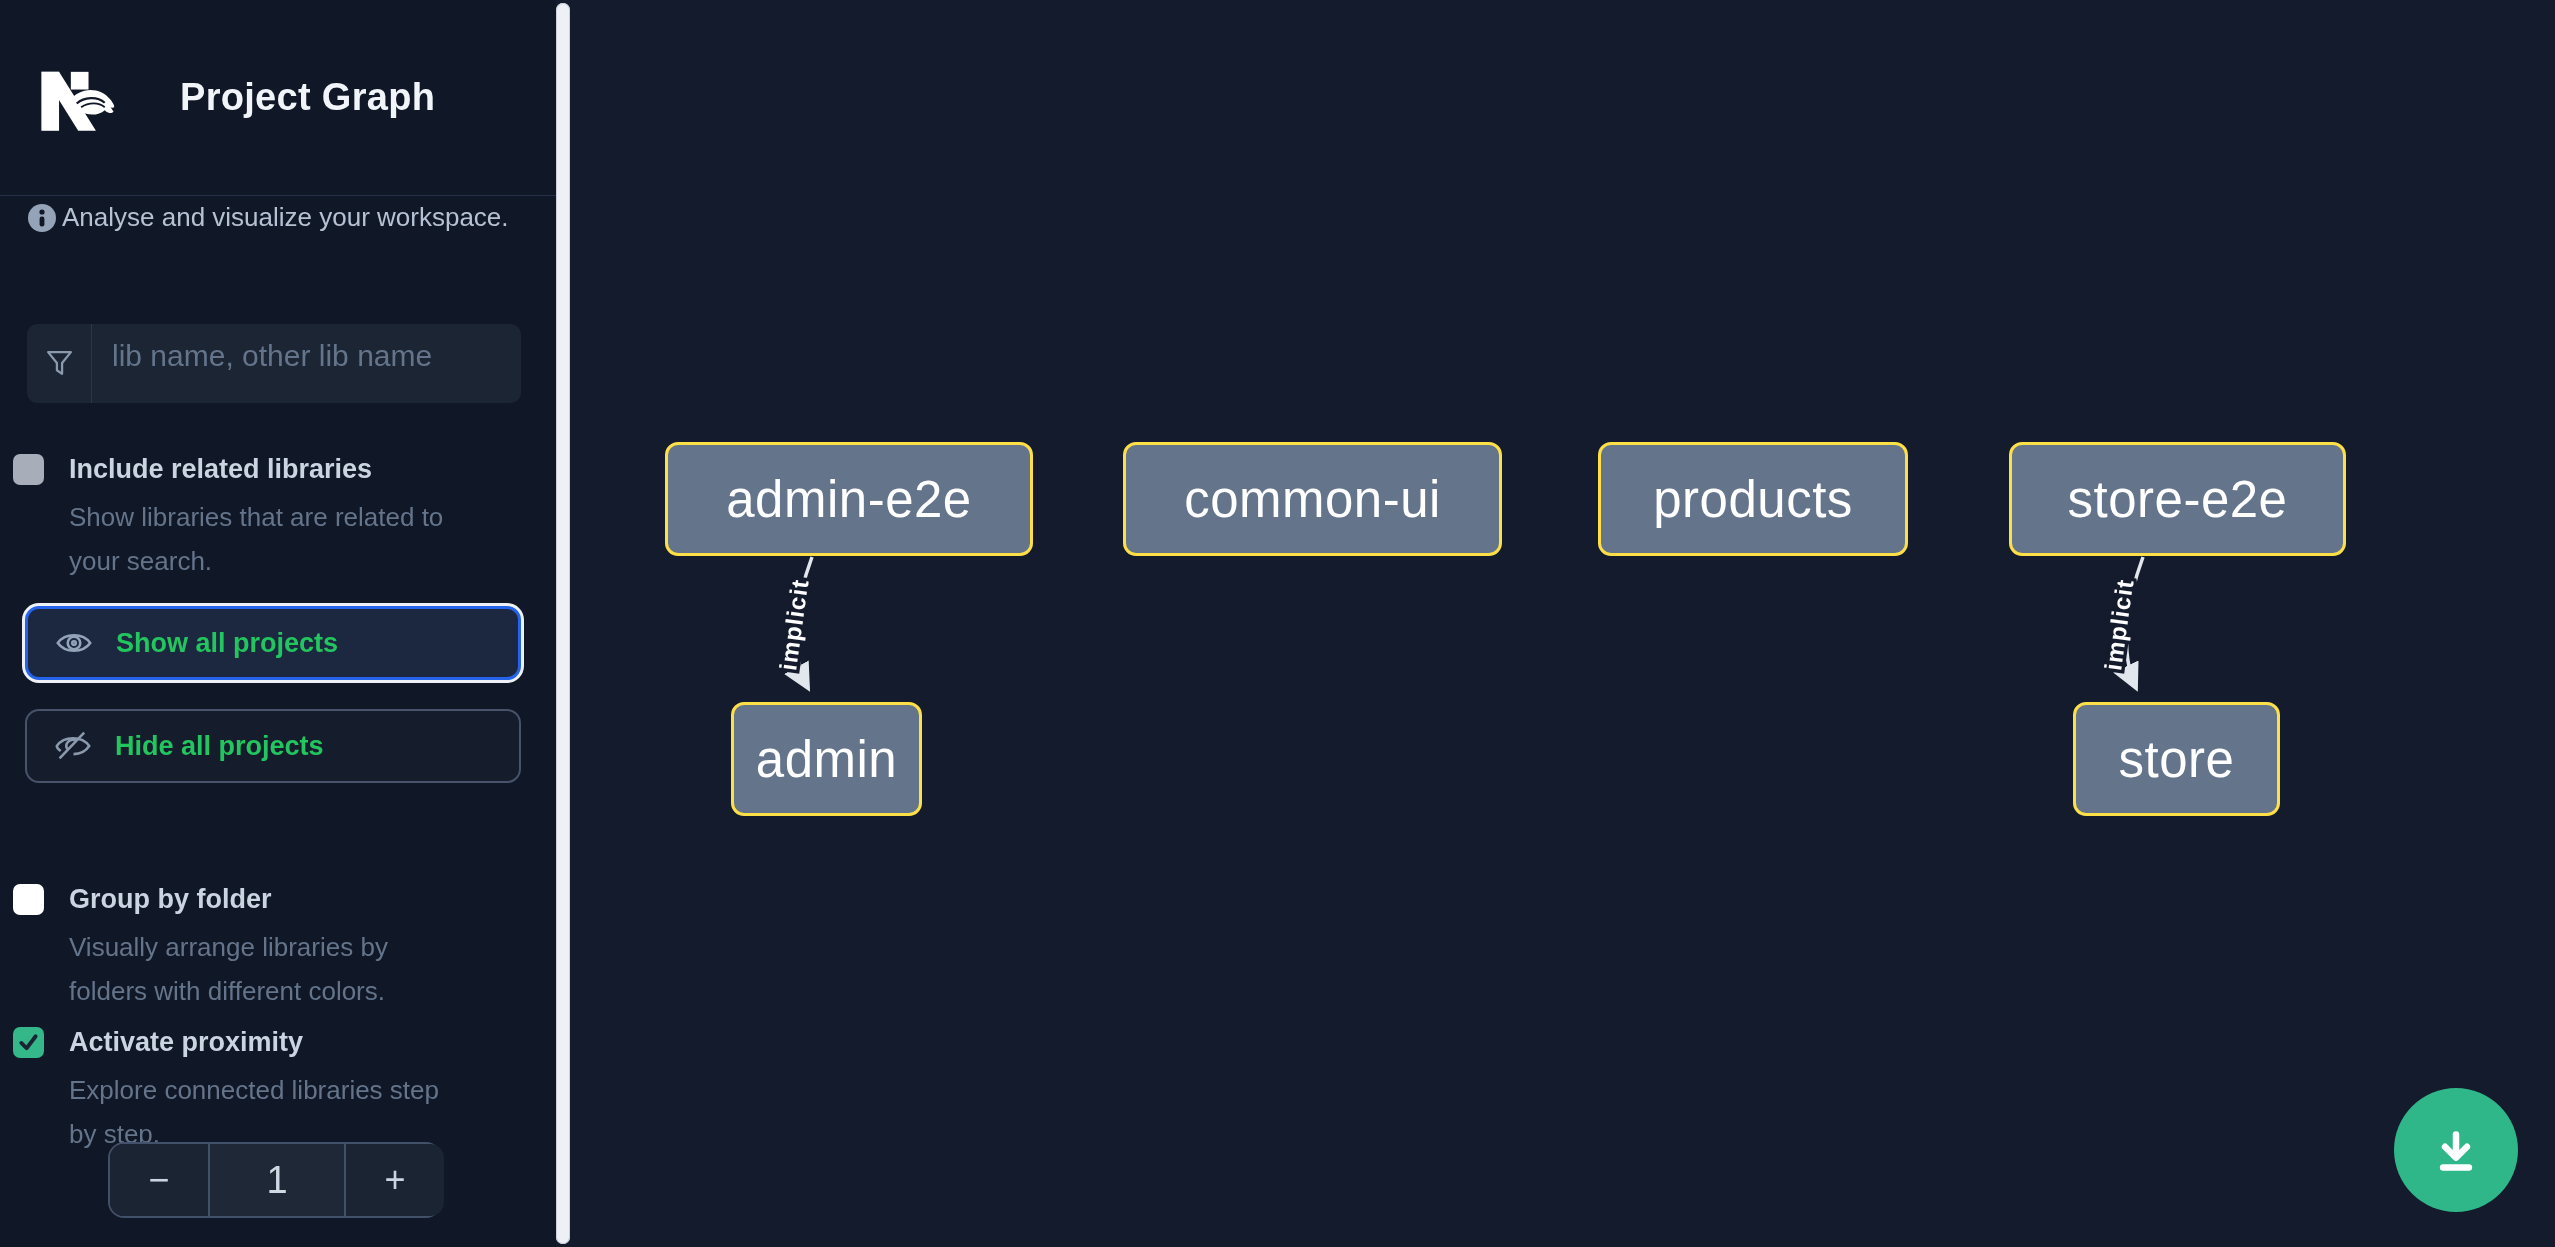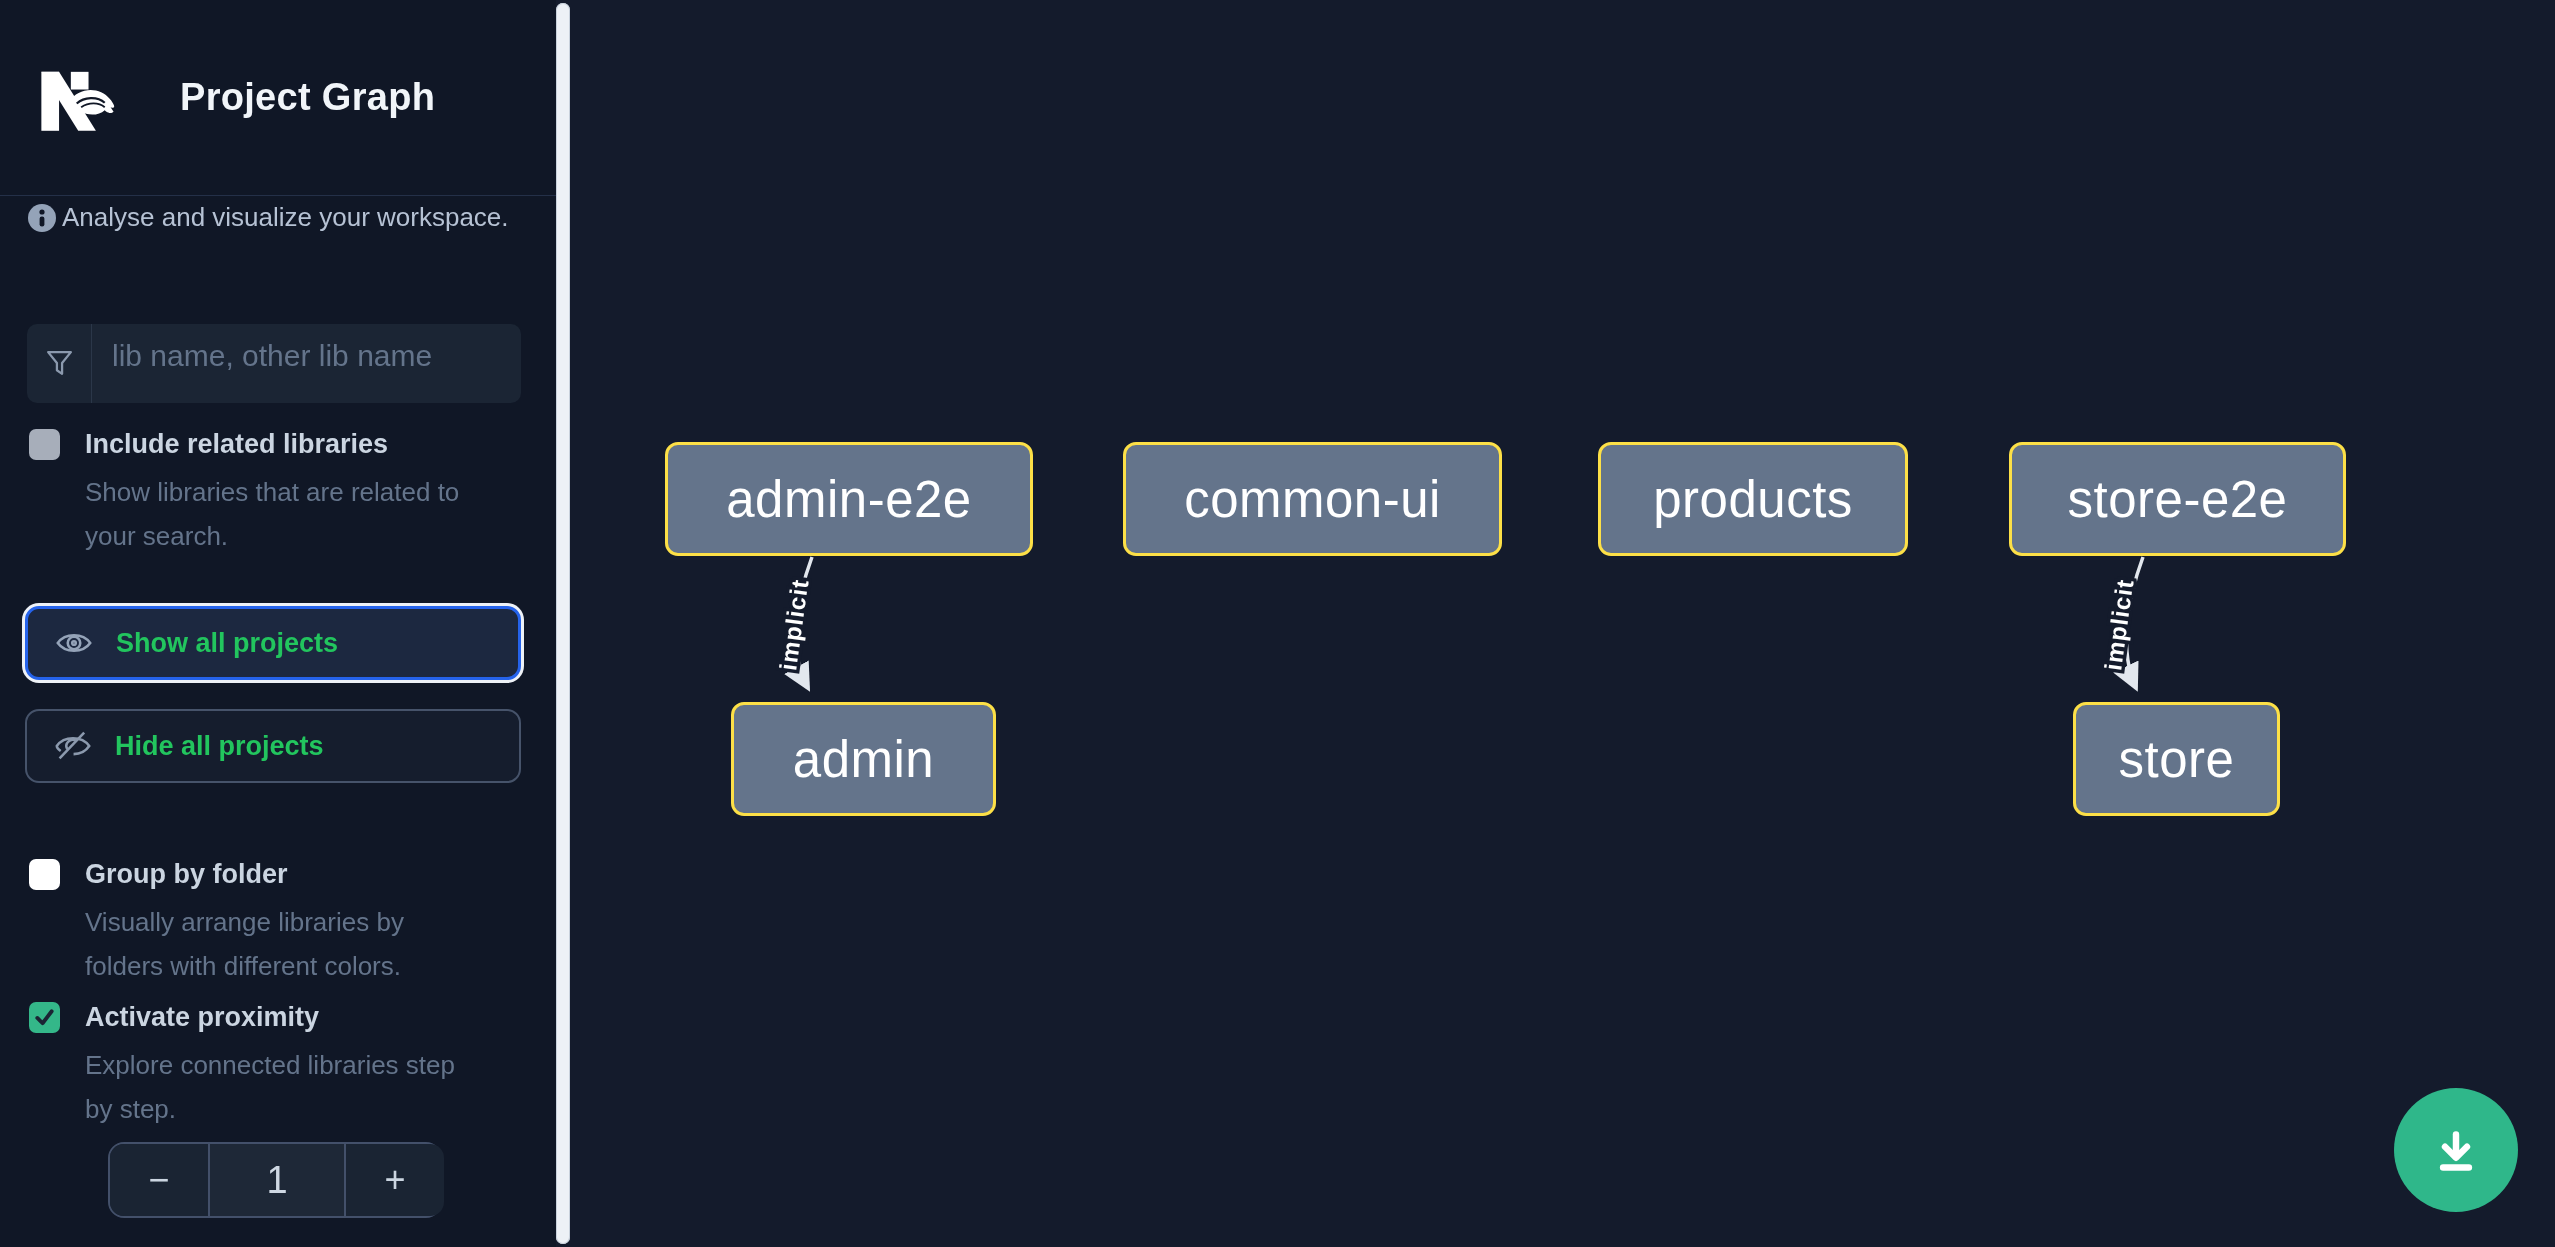--- a/index.html
+++ b/index.html
@@ -20,21 +20,21 @@
   .tagline-text{font-size:26px;color:#b6c2d4;white-space:pre;}
 
   .filter-box{position:absolute;left:27px;top:324px;width:494px;height:79px;background:#1b2534;
       border-radius:10px;display:flex;align-items:center;overflow:hidden;}
   .funnel-cell{width:64px;height:100%;display:flex;align-items:center;justify-content:center;
       border-right:1px solid #2b3749;flex:0 0 auto;}
   .filter-input{flex:1;height:100%;background:transparent;border:none;outline:none;
       font-family:"Liberation Sans",sans-serif;font-size:30px;color:#e2e8f0;padding:0 0 16px 20px;}
   .filter-input::placeholder{color:#64748b;}
 
-  .opt{position:absolute;left:29px;display:flex;align-items:flex-start;}
+  .opt{position:absolute;left:13px;display:flex;align-items:flex-start;margin-top:25px;}
   .cb{width:31px;height:31px;border-radius:7px;flex:0 0 auto;margin-top:1px;
       display:flex;align-items:center;justify-content:center;cursor:pointer;}
   .cb-gray{background:#a7aeba;}
   .cb-white{background:#ffffff;}
   .cb-green{background:#34b789;}
   .opt-texts{margin-left:25px;}
   .opt-label{font-size:27px;font-weight:700;color:#cbd5e1;line-height:33px;white-space:pre;cursor:pointer;}
   .opt-desc{margin-top:9px;font-size:26px;color:#64748b;line-height:44px;white-space:pre-line;}
 
   .side-btn{position:absolute;left:25px;width:496px;height:74px;border-radius:14px;
@@ -194,21 +194,21 @@
       <path d="M 242 557 C 226 600 218 652 238 688" fill="none" stroke="#e2e7ee" stroke-width="3.5" marker-end="url(#arrow)"></path>
       <path d="M 1573 557 C 1557 600 1549 652 1566 688" fill="none" stroke="#e2e7ee" stroke-width="3.5" marker-end="url(#arrow)"></path>
       <text class="edge-label" transform="translate(226 625) rotate(-82)" text-anchor="middle" dominant-baseline="middle">implicit</text>
       <text class="edge-label" transform="translate(1551 625) rotate(-82)" text-anchor="middle" dominant-baseline="middle">implicit</text>
     </svg>
 
     <div class="graph-node" style="left:95px;top:442px;width:368px;">admin-e2e</div>
     <div class="graph-node" style="left:553px;top:442px;width:379px;">common-ui</div>
     <div class="graph-node" style="left:1028px;top:442px;width:310px;">products</div>
     <div class="graph-node" style="left:1439px;top:442px;width:337px;">store-e2e</div>
-    <div class="graph-node" style="left:161px;top:702px;width:265px;">admin</div>
+    <div class="graph-node" style="left:161px;top:702px;width:191px;">admin</div>
     <div class="graph-node" style="left:1503px;top:702px;width:207px;">store</div>
   </div>
 
   <button id="download-fab">
     <svg width="62" height="62" viewBox="0 0 48 48" fill="none" stroke="#ffffff" stroke-width="5" stroke-linecap="round" stroke-linejoin="round">
       <path d="M24 12 V29"></path>
       <path d="M15.5 21.5 L24 30 L32.5 21.5"></path>
       <path d="M14 37.5 H34"></path>
     </svg>
   </button>

